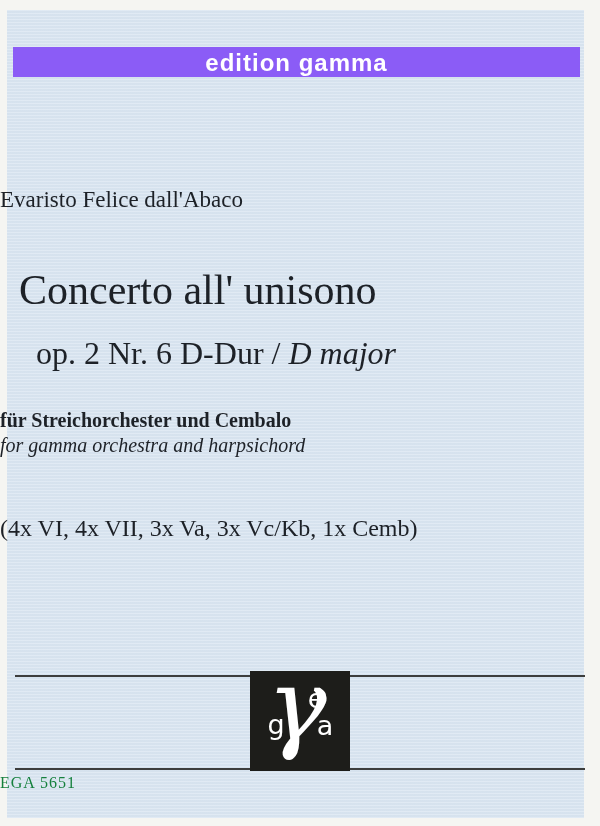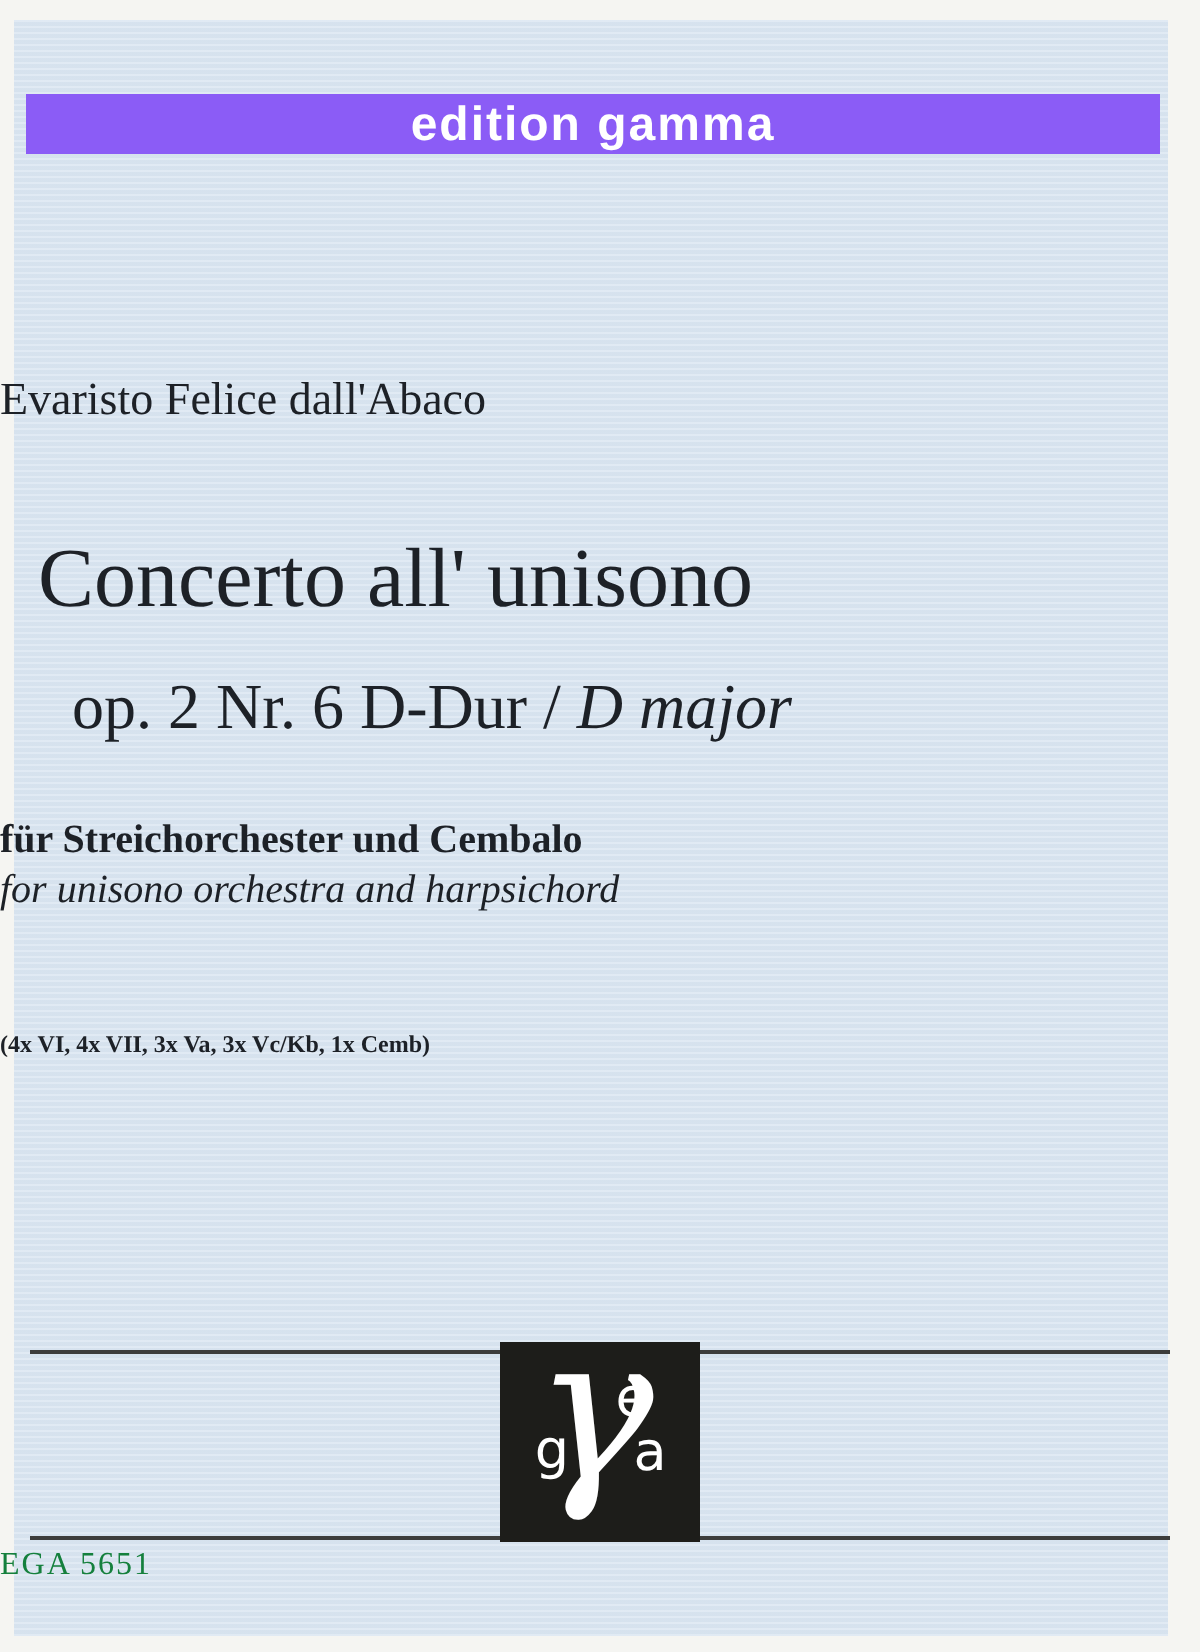--- a/index.html
+++ b/index.html
@@ -46,21 +46,21 @@
     color: #1d2127;
     line-height: 1.08;
     white-space: nowrap;
   }
   .composer     { top: 188px; font-size: 23px; }
   .title        { top: 268px; font-size: 42px; margin-left: 19px; }
   .opus         { top: 336px; font-size: 32px; padding-left: 36px; }
   .inst-de      { top: 410px; font-size: 20px; font-weight: bold; }
   .inst-en      { top: 435px; font-size: 20px; font-style: italic; }
   .parts-label  { top: 497px; font-size: 19px; }
-  .parts-detail { top: 516px; font-size: 12px; font-weight: bold; }
+  .parts-detail { top: 516px; font-size: 24px; }
   .catalog      { top: 774px; font-size: 16px; letter-spacing: 1px; color: #15803d; }
   .it { font-style: italic; }
   .rule {
     position: absolute;
     left: 15px; width: 570px; height: 2px;
     background: #3d3d3c;
   }
   .rule-top    { top: 675px; }
   .rule-bottom { top: 768px; }
   .logo-box {
@@ -81,21 +81,21 @@
   </div>
 
   <div class="text-line composer">Evaristo Felice dall'Abaco</div>
 
   <div class="text-line title">Concerto all' unisono</div>
 
   <div class="text-line opus"><span>op. 2 Nr. 6 D-Dur / </span><span class="it">D major</span></div>
 
   <div class="text-line inst-de">für Streichorchester und Cembalo</div>
 
-  <div class="text-line inst-en">for unisono orchestra and harpsichord</div>
+  <div class="text-line inst-en">for gamma orchestra and harpsichord</div>
 
 
   <div class="text-line parts-detail">(4x VI, 4x VII, 3x Va, 3x Vc/Kb, 1x Cemb)</div>
 
   <div class="rule rule-top"></div>
   <div class="rule rule-bottom"></div>
 
   <div class="logo-box">
     <svg width="100" height="100" viewBox="0 0 100 100">
       <rect x="0" y="0" width="100" height="100" fill="#1d1d1a"></rect>

